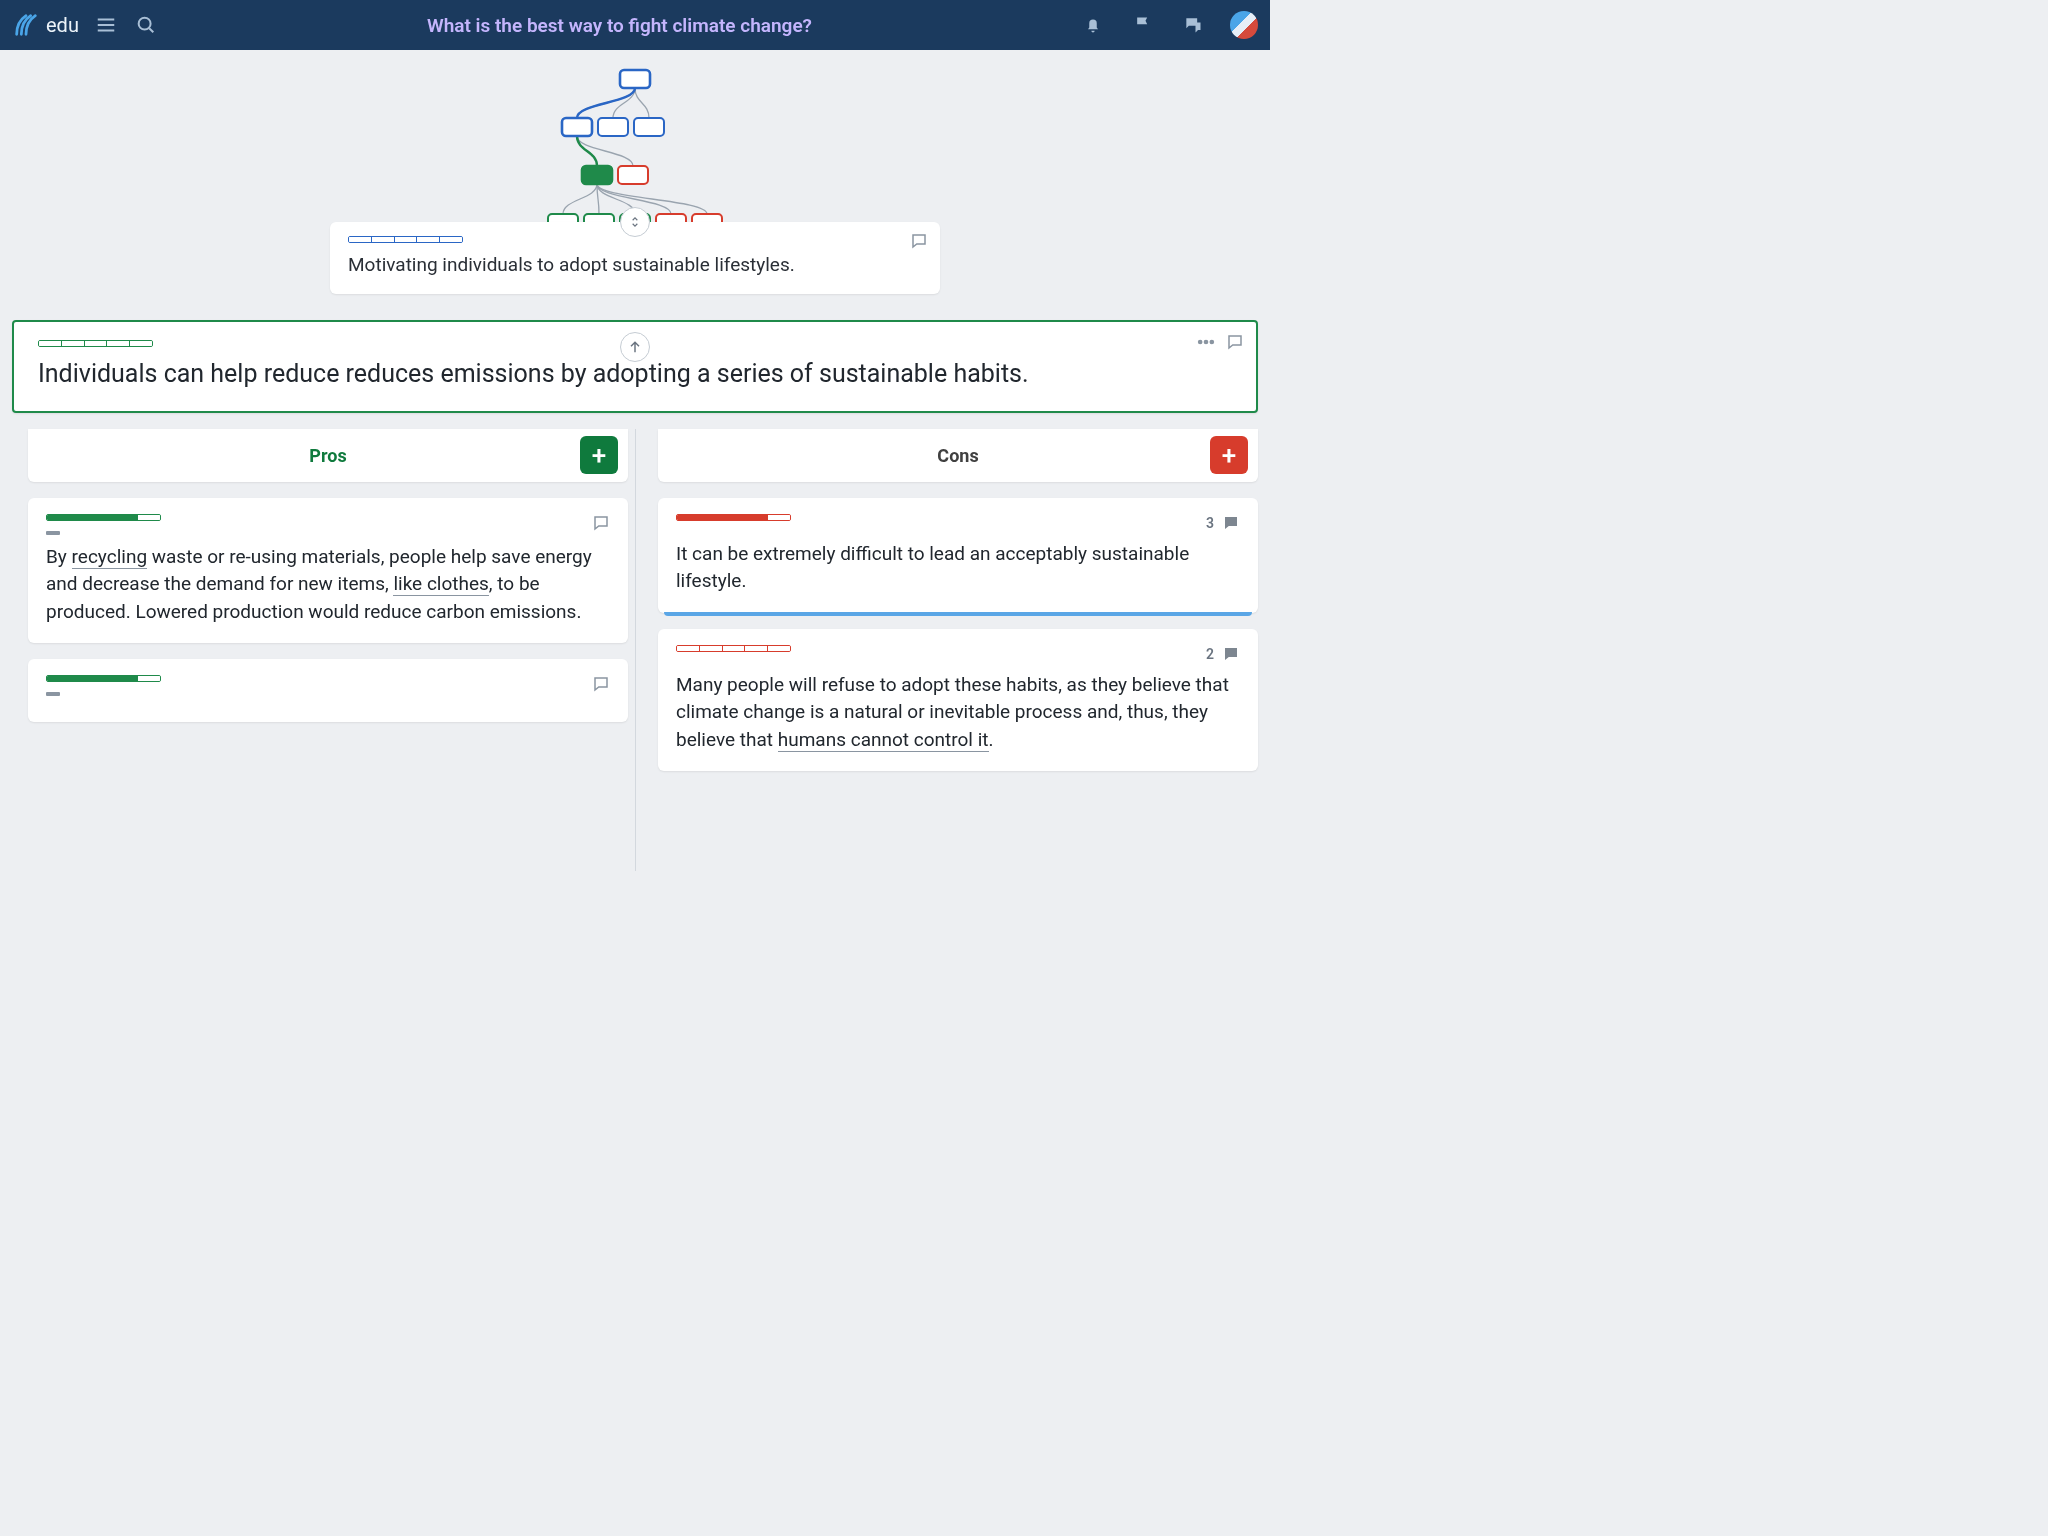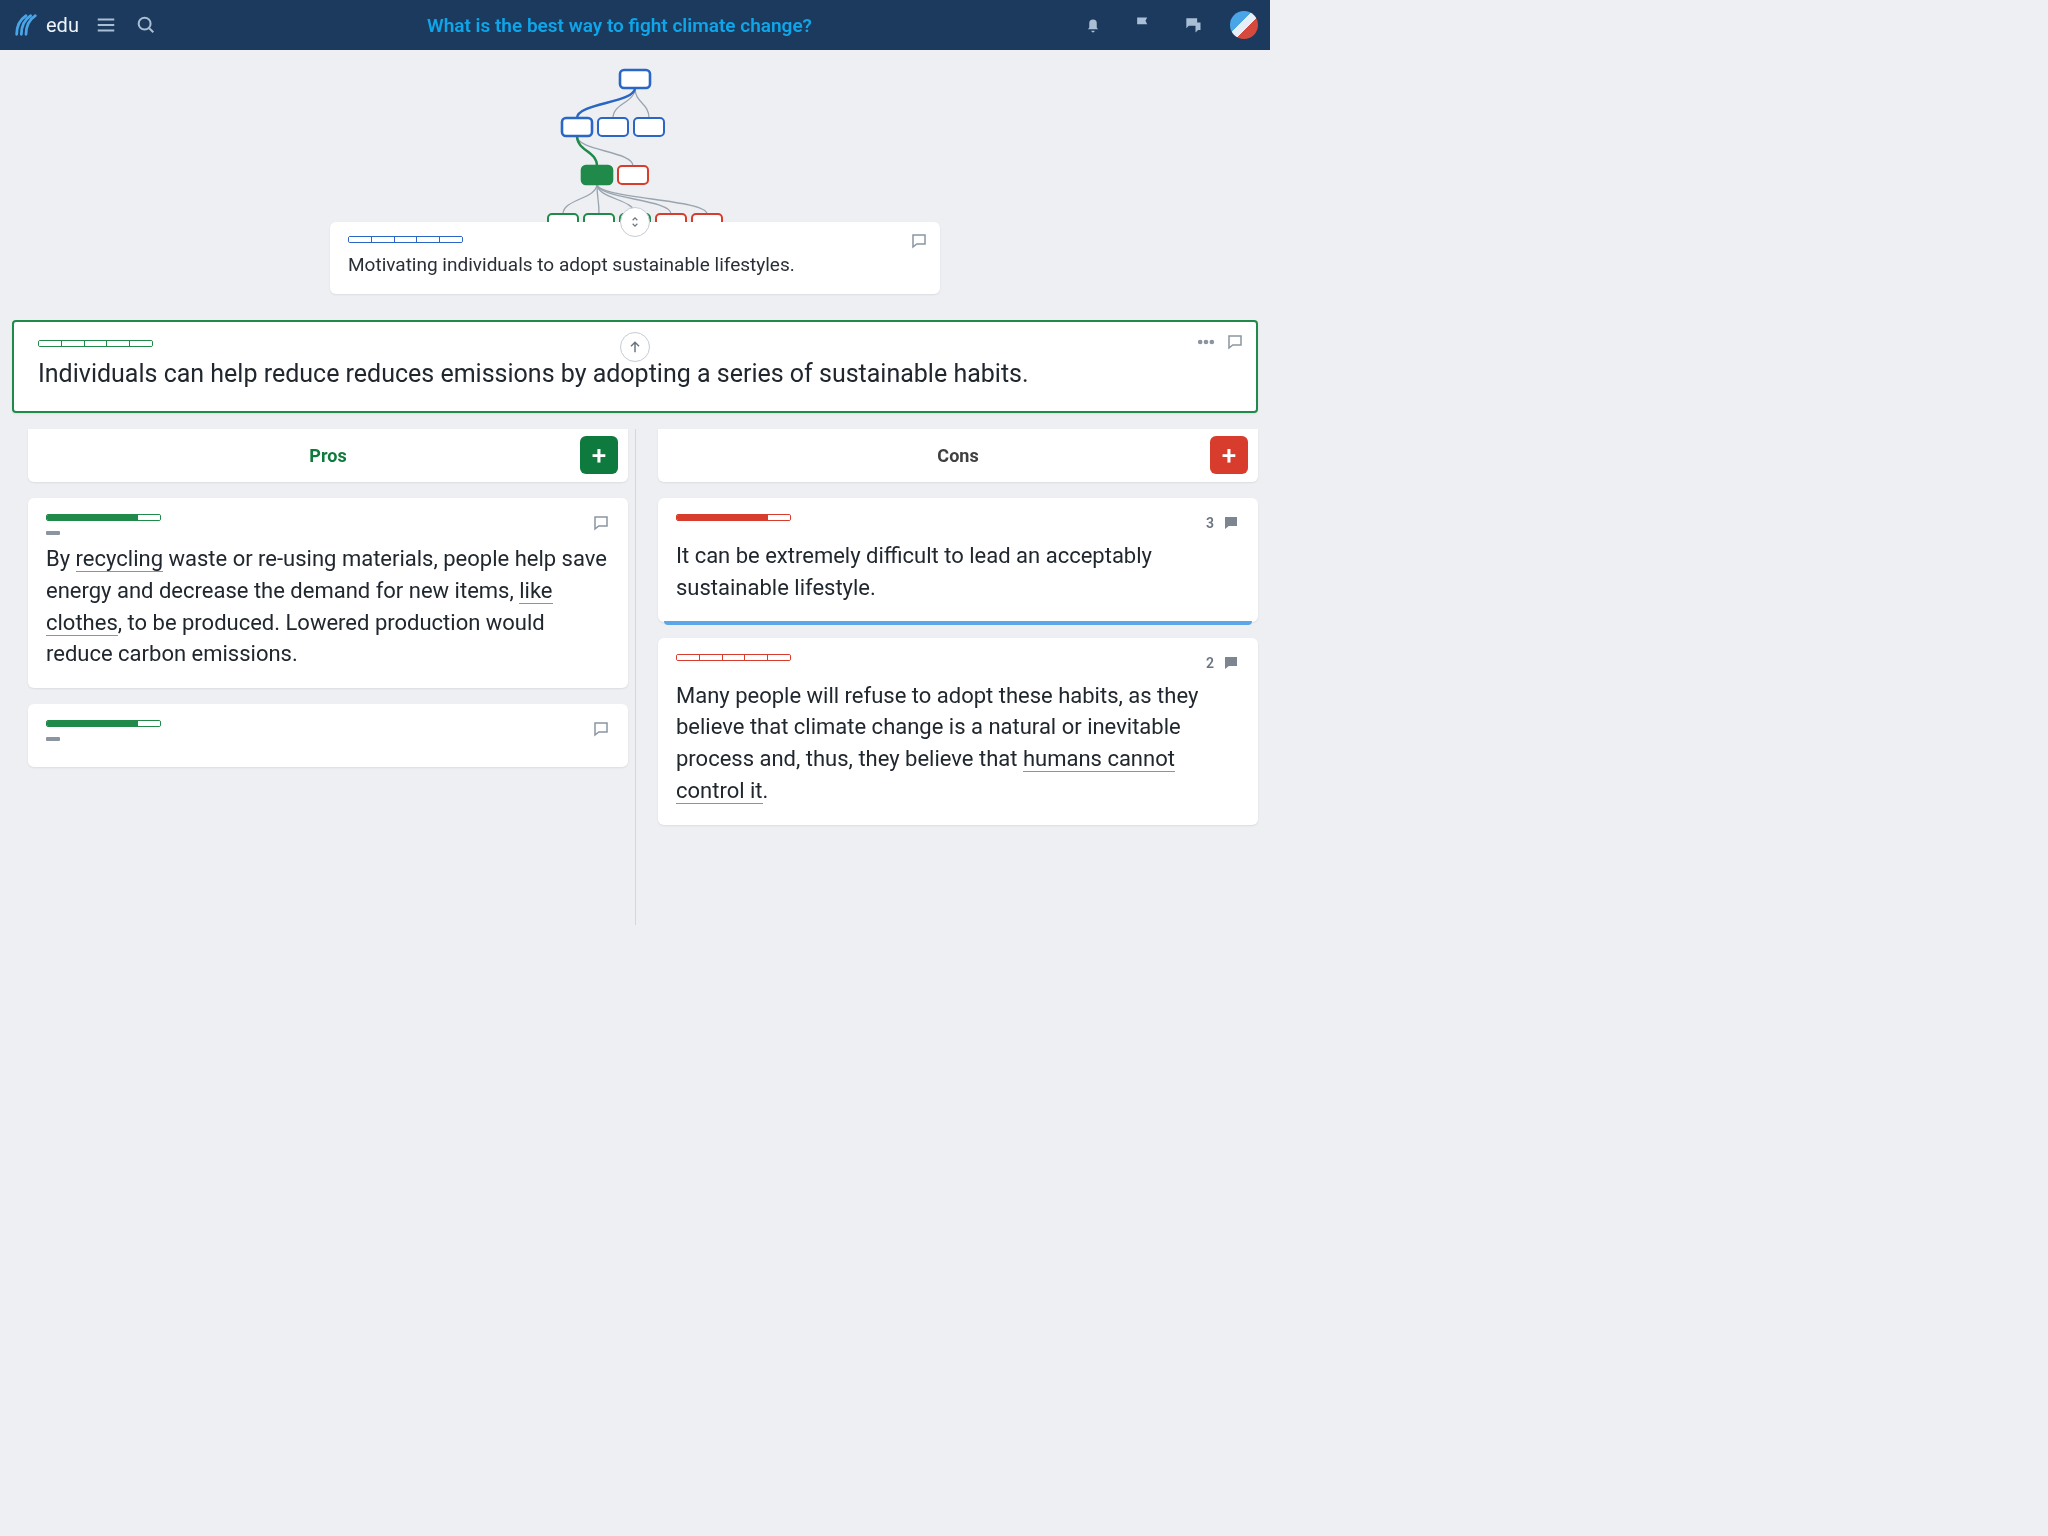--- a/index.html
+++ b/index.html
@@ -30,21 +30,21 @@
   .logo-text { font-size: 20px; color: #ecf3f9; font-weight: 400; }
   .h-icon {
     width: 26px; height: 26px;
     display: flex; align-items: center; justify-content: center;
     color: #a9bfd6;
     cursor: pointer;
   }
   .h-icon svg { stroke: currentColor; fill: none; stroke-width: 2.2; }
   .title-wrap { flex: 1; text-align: center; }
   .title {
-    color: #0ea5e9;
+    color: #c4b5fd;
     font-size: 19px;
     font-weight: 600;
   }
   .right-icons { display: flex; gap: 24px; align-items: center; }
   .avatar {
     width: 28px; height: 28px; border-radius: 50%;
     background: linear-gradient(135deg, #4aa5e8 40%, #e6eef7 40%, #e6eef7 60%, #d54a3c 60%);
   }
 
   
@@ -173,21 +173,21 @@
     width: 1px;
     background: #d3d8de;
   }
 
   .arg-card {
     margin-top: 16px;
     padding: 16px 18px 18px;
     position: relative;
   }
   .arg-text {
-    font-size: 22px;
+    font-size: 19px;
     color: #21272e;
     line-height: 1.45;
   }
   .arg-text .ul { border-bottom: 1.5px solid #8a95a1; }
   .arg-top {
     display: flex;
     justify-content: space-between;
     align-items: flex-start;
     margin-bottom: 8px;
   }

